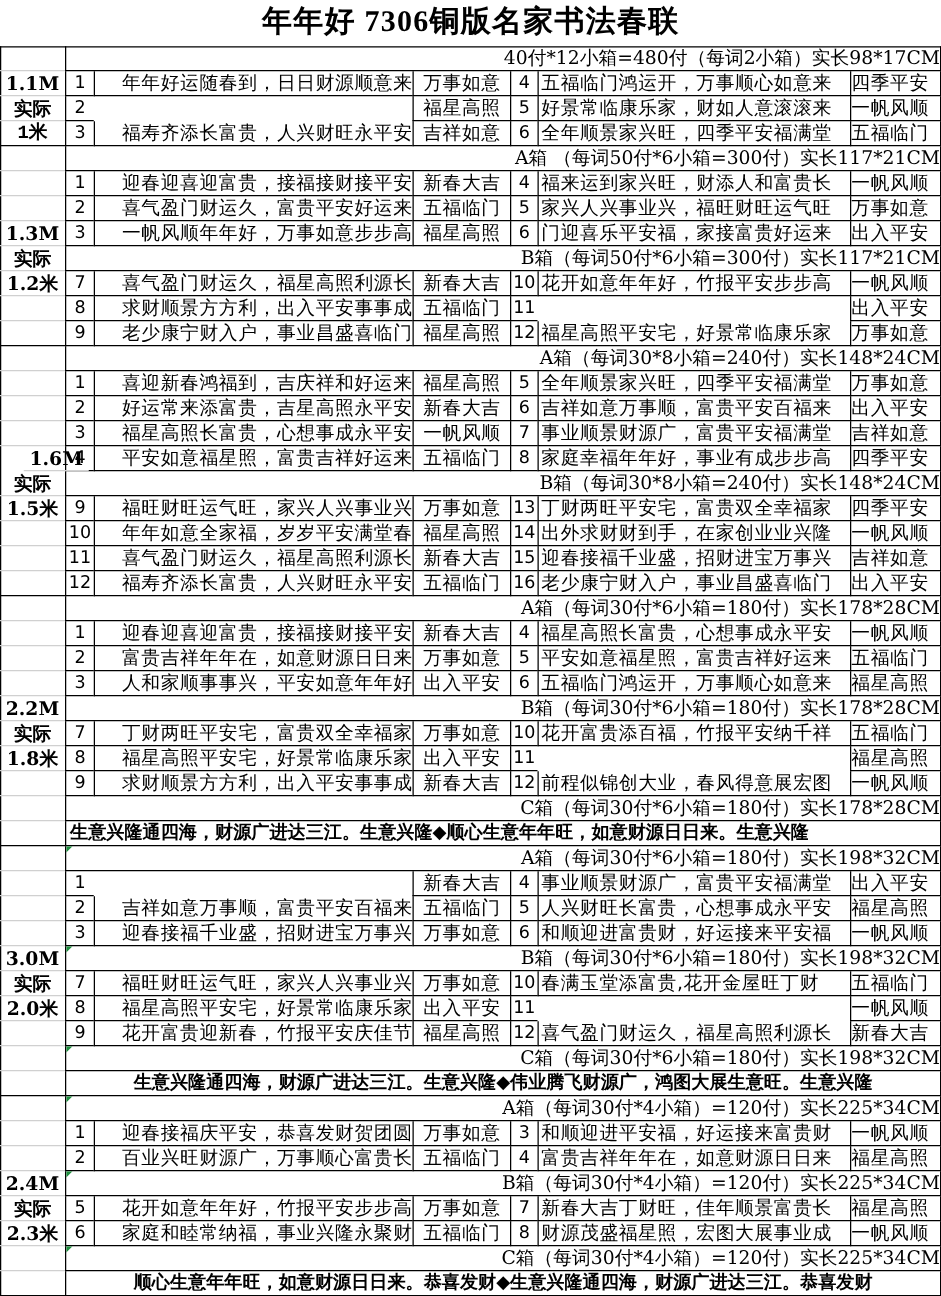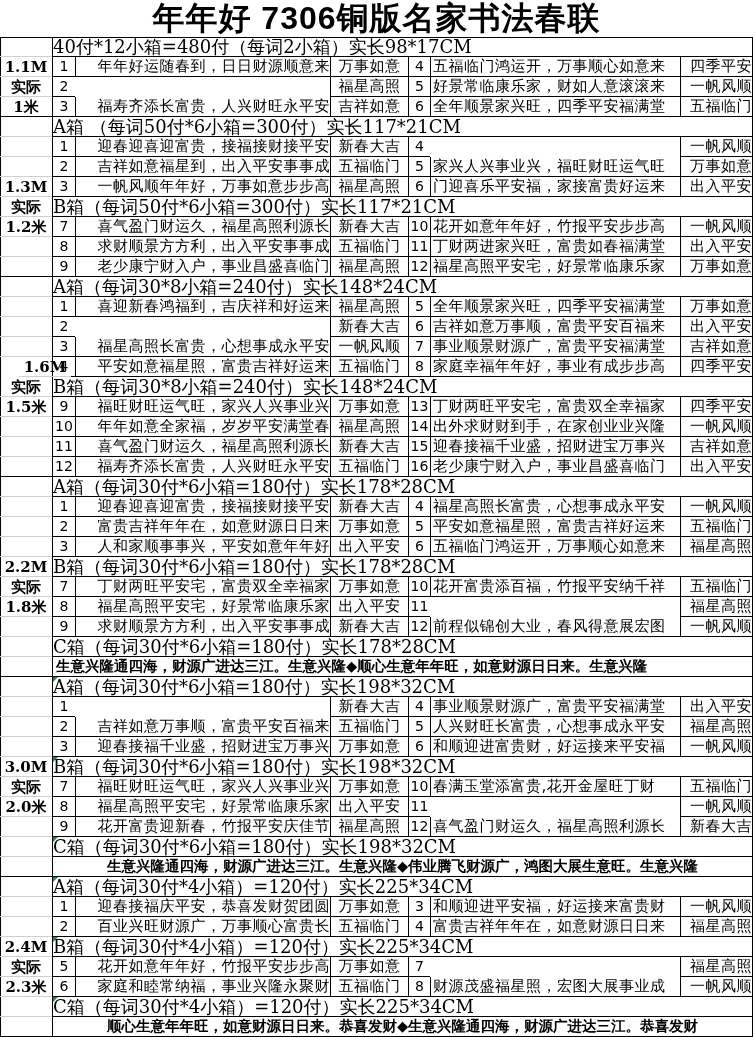--- a/index.html
+++ b/index.html
@@ -1,42 +1,42 @@
 <!DOCTYPE html>
 <html><head>
 <meta charset="utf-8">
 <style>
   * { box-sizing: border-box; margin: 0; padding: 0; }
   html, body { width: 753px; height: 1037px; background: #ffffff; overflow: hidden; }
   body { font-family: "DejaVu Sans", "Liberation Sans", sans-serif; color: #000; position: relative; }
   .title {
     position: absolute; left: 0; top: 0; width: 753px; height: 37px;
-    font-family: Liberation Sans, sans-serif;
-    font-size: 32px; font-weight: bold; text-align: center; line-height: 37px;
+    font-family: Liberation Serif, serif;
+    font-size: 24px; font-weight: bold; text-align: center; line-height: 37px;
     letter-spacing: 1px;
   }
   #grid { position: absolute; left: 0; top: 37px; width: 753px; }
   .row { position: absolute; left: 0; width: 753px; height: 20px; }
   .cell {
     position: absolute; top: 0; height: 20px; line-height: 19px;
     font-size: 15px; white-space: nowrap; overflow: hidden;
     border-left: 1px solid #000; border-bottom: 1px solid #000;
   }
   .lbl { position: absolute; left: 0; width: 52px; height: 20px; line-height: 20px;
     text-align: center; font-size: 15px; font-weight: bold;
     font-family: "DejaVu Serif", "Liberation Serif", serif;
     border-bottom: 1px solid #d0d0d0; }
-  .lbl.sep { border-bottom: 1px solid #000; }
+  .lbl.sep { border-bottom: 1px solid #000; font-family: Liberation Mono, monospace; }
   .num { left: 52px; width: 23px; text-align: center; font-size: 14px; }
   .t1 { left: 75px; width: 255px; padding-left: 6px; letter-spacing: 0.5px; text-align: right; }
   .h1 { left: 330px; width: 78px; text-align: center; letter-spacing: 0.5px; }
   .num2 { left: 408px; width: 22px; text-align: center; font-size: 14px; }
   .t2 { left: 430px; width: 250px; padding-left: 2px; letter-spacing: 0.5px; }
-  .h2 { left: 680px; width: 73px; text-align: right; border-right: 1px solid #000; letter-spacing: 0.5px; }
-  .hdr { left: 52px; width: 701px; text-align: left; font-size: 18px;
+  .h2 { left: 680px; width: 73px; text-align: left; border-right: 1px solid #000; letter-spacing: 0.5px; }
+  .hdr { left: 52px; width: 701px; text-align: right; font-size: 15px;
     font-family: "DejaVu Serif", "Liberation Serif", serif; border-right: 1px solid #000; }
   .ctext { left: 52px; width: 701px; text-align: center; font-size: 14.5px; font-weight: bold;
     border-right: 1px solid #000; }
   .ctext.left { text-align: left; padding-left: 3px; }
   .tick { position: absolute; left: 0; top: 0; width: 0; height: 0;
     border-top: 5px solid #1e8e3e; border-right: 5px solid transparent; }
   .topline { position: absolute; left: 0; top: 37px; width: 753px; height: 1px; background: #000; }
   .leftline { position: absolute; left: 0; top: 37px; width: 1px; height: 1000px; background: #000; }
 </style>
 </head>
@@ -77,25 +77,26 @@
     <div class="lbl" style="top: 40px;">实际</div>
     <div class="lbl sep" style="top: 60px;">1米</div>
     <div class="row" style="top: 80px;">
       <div class="cell hdr">A箱  （每词50付*6小箱=300付）实长117*21CM</div>
     </div>
     <div class="row" style="top: 100px;">
       <div class="cell num">1</div>
       <div class="cell t1">迎春迎喜迎富贵，接福接财接平安</div>
       <div class="cell h1">新春大吉</div>
       <div class="cell num2">4</div>
+      <div class="cell t2">福来运到家兴旺，财添人和富贵长</div>
       <div class="cell h2">一帆风顺</div>
     </div>
     <div class="row" style="top: 120px;">
       <div class="cell num">2</div>
-      <div class="cell t1">吉祥如意福星到，出入平安事事成</div>
+      <div class="cell t1">喜气盈门财运久，富贵平安好运来</div>
       <div class="cell h1">五福临门</div>
       <div class="cell num2">5</div>
       <div class="cell t2">家兴人兴事业兴，福旺财旺运气旺</div>
       <div class="cell h2">万事如意</div>
     </div>
     <div class="row" style="top: 140px;">
       <div class="cell num">3</div>
       <div class="cell t1">一帆风顺年年好，万事如意步步高</div>
       <div class="cell h1">福星高照</div>
       <div class="cell num2">6</div>
@@ -111,21 +112,20 @@
       <div class="cell h1">新春大吉</div>
       <div class="cell num2">10</div>
       <div class="cell t2">花开如意年年好，竹报平安步步高</div>
       <div class="cell h2">一帆风顺</div>
     </div>
     <div class="row" style="top: 200px;">
       <div class="cell num">8</div>
       <div class="cell t1">求财顺景方方利，出入平安事事成</div>
       <div class="cell h1">五福临门</div>
       <div class="cell num2">11</div>
-      <div class="cell t2">丁财两进家兴旺，富贵如春福满堂</div>
       <div class="cell h2">出入平安</div>
     </div>
     <div class="row" style="top: 220px;">
       <div class="cell num">9</div>
       <div class="cell t1">老少康宁财入户，事业昌盛喜临门</div>
       <div class="cell h1">福星高照</div>
       <div class="cell num2">12</div>
       <div class="cell t2">福星高照平安宅，好景常临康乐家</div>
       <div class="cell h2">万事如意</div>
     </div>
@@ -143,20 +143,21 @@
     <div class="row" style="top: 260px;">
       <div class="cell num">1</div>
       <div class="cell t1">喜迎新春鸿福到，吉庆祥和好运来</div>
       <div class="cell h1">福星高照</div>
       <div class="cell num2">5</div>
       <div class="cell t2">全年顺景家兴旺，四季平安福满堂</div>
       <div class="cell h2">万事如意</div>
     </div>
     <div class="row" style="top: 280px;">
       <div class="cell num">2</div>
+      <div class="cell t1">好运常来添富贵，吉星高照永平安</div>
       <div class="cell h1">新春大吉</div>
       <div class="cell num2">6</div>
       <div class="cell t2">吉祥如意万事顺，富贵平安百福来</div>
       <div class="cell h2">出入平安</div>
     </div>
     <div class="row" style="top: 300px;">
       <div class="cell num">3</div>
       <div class="cell t1">福星高照长富贵，心想事成永平安</div>
       <div class="cell h1">一帆风顺</div>
       <div class="cell num2">7</div>
@@ -373,20 +374,21 @@
       <div class="cell h2">福星高照</div>
     </div>
     <div class="row" style="top: 900px;">
       <div class="cell hdr">B箱（每词30付*4小箱）=120付）实长225*34CM<span class="tick"></span></div>
     </div>
     <div class="row" style="top: 920px;">
       <div class="cell num">5</div>
       <div class="cell t1">花开如意年年好，竹报平安步步高</div>
       <div class="cell h1">万事如意</div>
       <div class="cell num2">7</div>
+      <div class="cell t2">新春大吉丁财旺，佳年顺景富贵长</div>
       <div class="cell h2">福星高照</div>
     </div>
     <div class="row" style="top: 940px;">
       <div class="cell num">6</div>
       <div class="cell t1">家庭和睦常纳福，事业兴隆永聚财</div>
       <div class="cell h1">五福临门</div>
       <div class="cell num2">8</div>
       <div class="cell t2">财源茂盛福星照，宏图大展事业成</div>
       <div class="cell h2">一帆风顺</div>
     </div>

